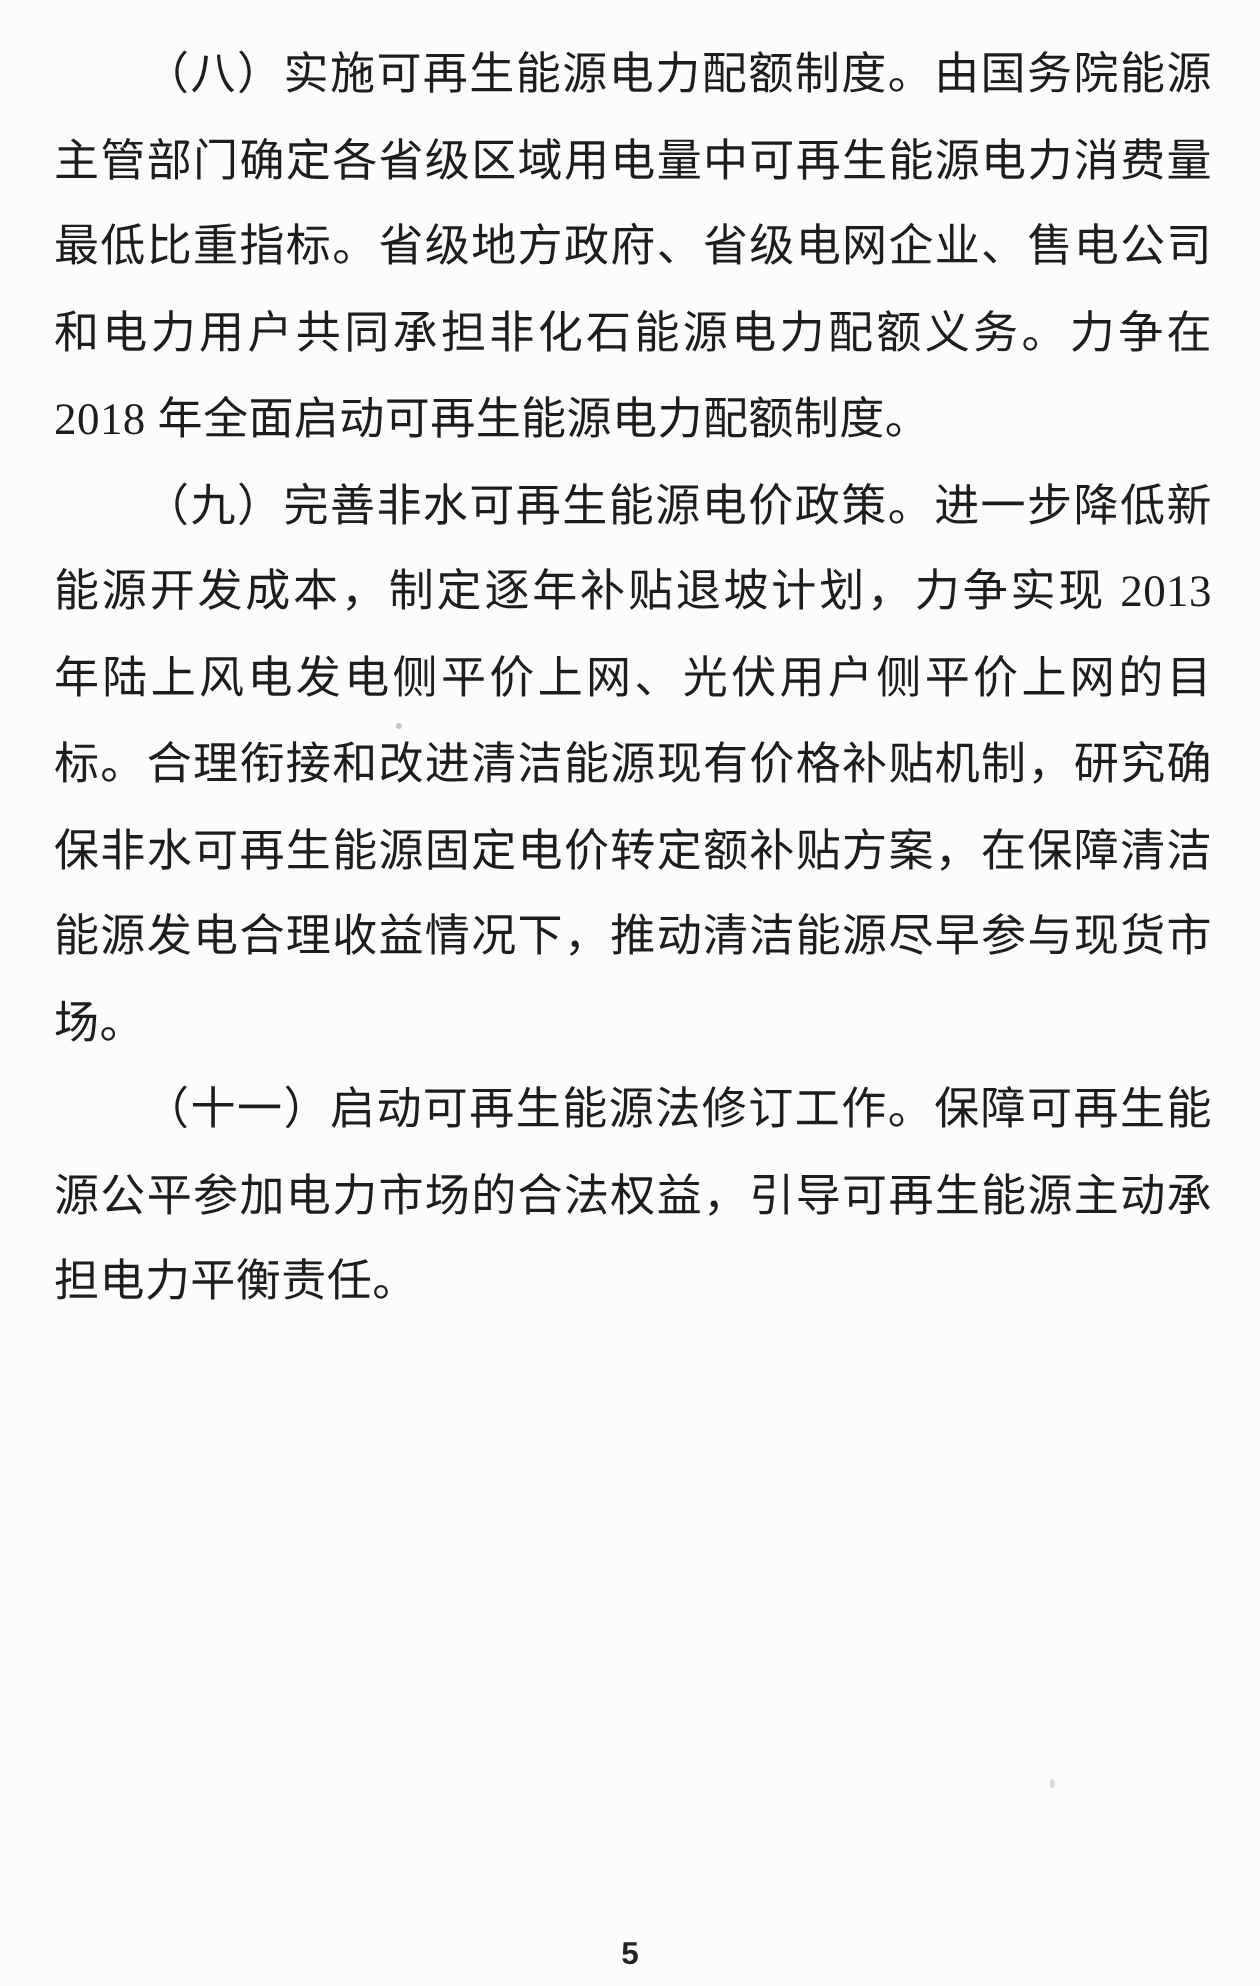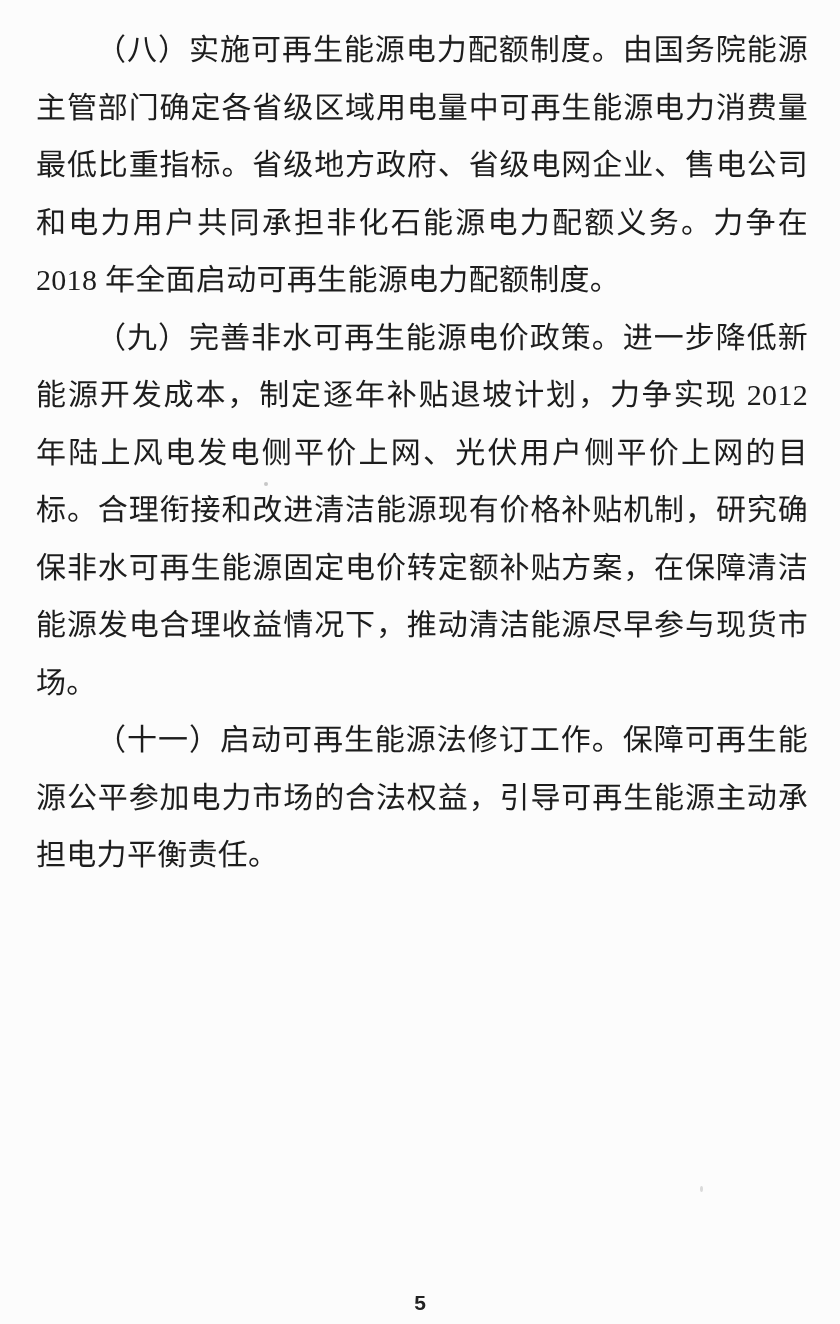--- a/index.html
+++ b/index.html
@@ -54,21 +54,21 @@
   }
   .speck-1 { left: 264px; top: 482px; width: 4px; height: 4px; }
   .speck-2 { left: 700px; top: 1186px; width: 3px; height: 6px; opacity: 0.35; }
 </style>
 </head>
 <body>
 
 <div class="page">
   <div class="content">
     <p class="para">（八）实施可再生能源电力配额制度。由国务院能源主管部门确定各省级区域用电量中可再生能源电力消费量最低比重指标。省级地方政府、省级电网企业、售电公司和电力用户共同承担非化石能源电力配额义务。力争在 2018 年全面启动可再生能源电力配额制度。</p>
-    <p class="para">（九）完善非水可再生能源电价政策。进一步降低新能源开发成本，制定逐年补贴退坡计划，力争实现 2012 年陆上风电发电侧平价上网、光伏用户侧平价上网的目标。合理衔接和改进清洁能源现有价格补贴机制，研究确保非水可再生能源固定电价转定额补贴方案，在保障清洁能源发电合理收益情况下，推动清洁能源尽早参与现货市场。</p>
+    <p class="para">（九）完善非水可再生能源电价政策。进一步降低新能源开发成本，制定逐年补贴退坡计划，力争实现 2013 年陆上风电发电侧平价上网、光伏用户侧平价上网的目标。合理衔接和改进清洁能源现有价格补贴机制，研究确保非水可再生能源固定电价转定额补贴方案，在保障清洁能源发电合理收益情况下，推动清洁能源尽早参与现货市场。</p>
     <p class="para">（十一）启动可再生能源法修订工作。保障可再生能源公平参加电力市场的合法权益，引导可再生能源主动承担电力平衡责任。</p>
 
   </div>
 
   <div class="page-number">5</div>
 
   <div class="speck speck-1"></div>
   <div class="speck speck-2"></div>
 </div>
 

